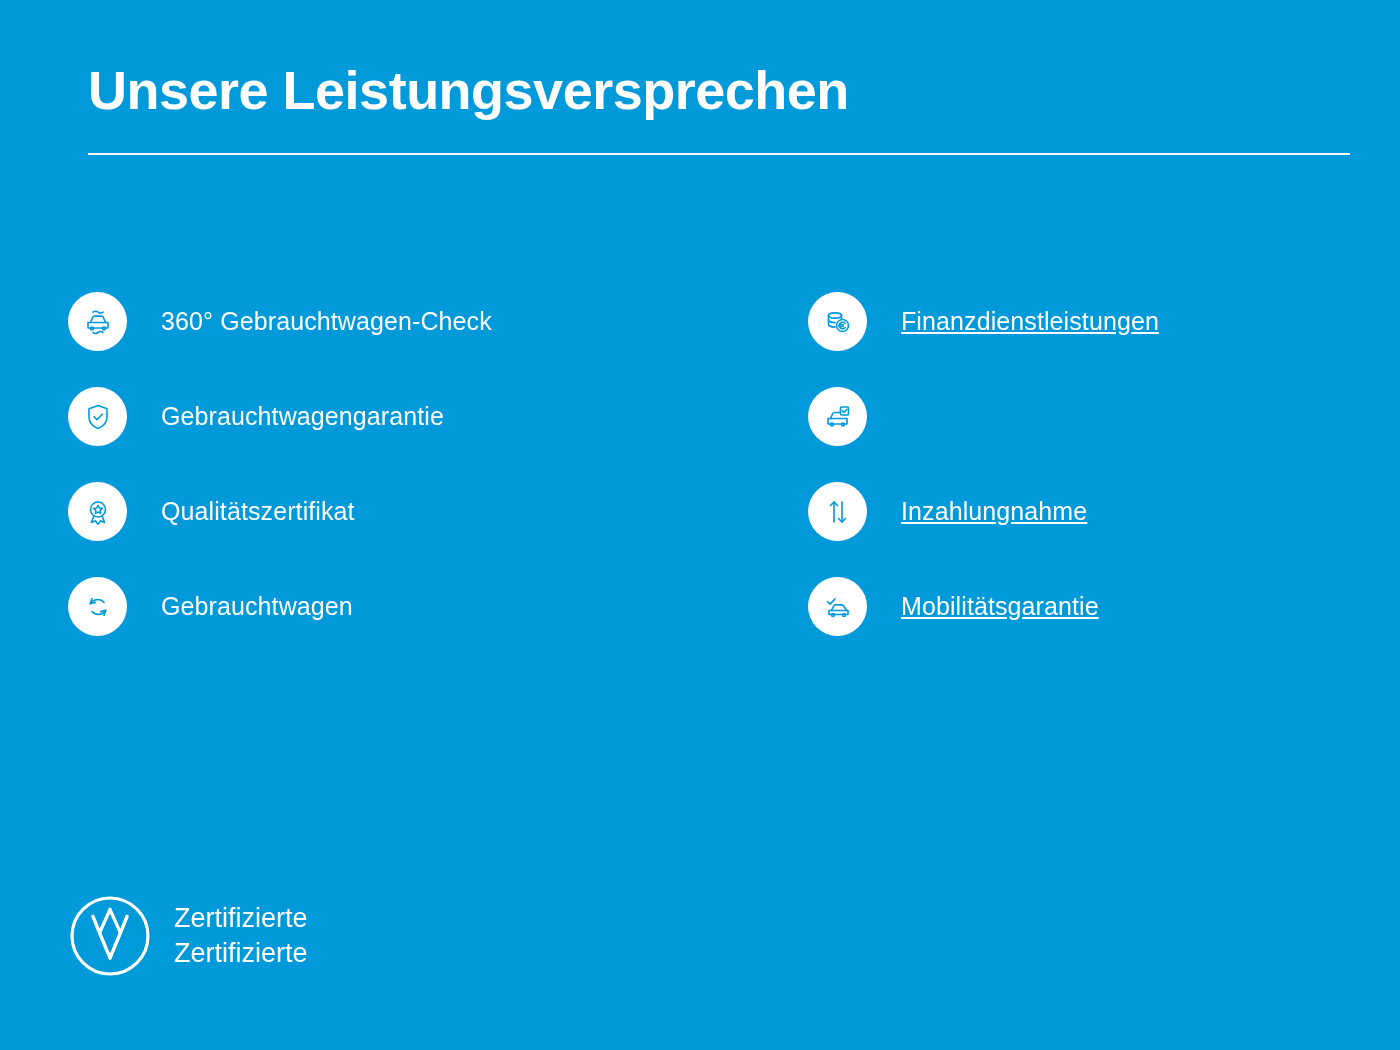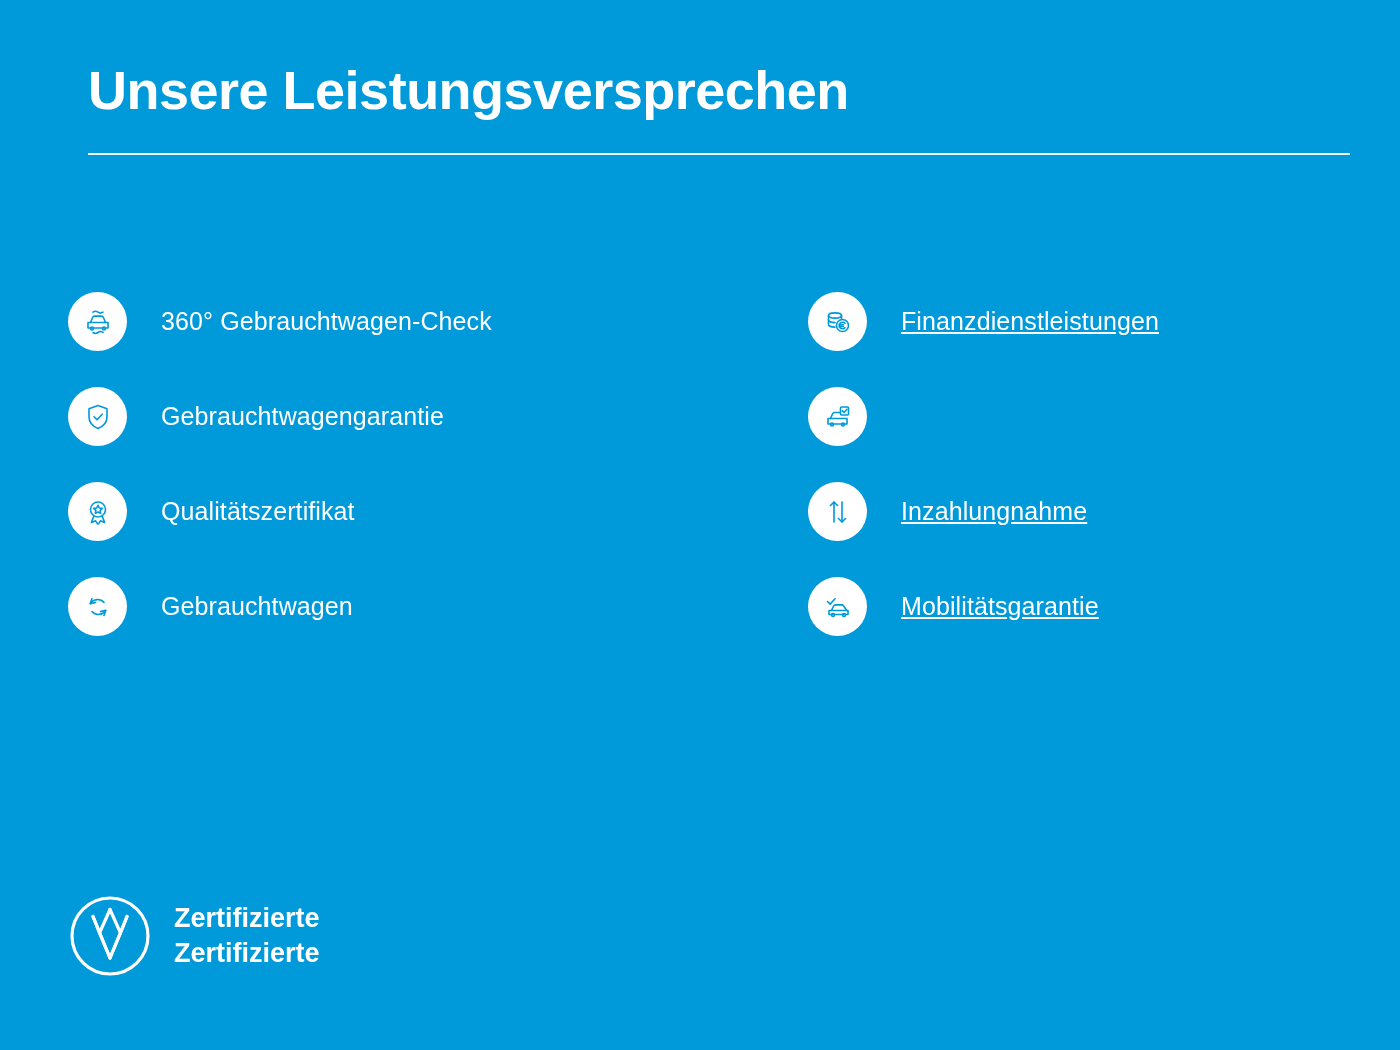--- a/index.html
+++ b/index.html
@@ -100,21 +100,21 @@
     align-items: center;
   }
   .vw-logo {
     width: 84px;
     height: 84px;
     flex: 0 0 auto;
   }
   .brand-text {
     margin-left: 22px;
     font-size: 27px;
-    font-weight: bold;
+    font-weight: normal;
     line-height: 1.28;
     color: #ffffff;
     white-space: nowrap;
   }
 </style>
 </head>
 <body>
 
 <div class="page">
 

